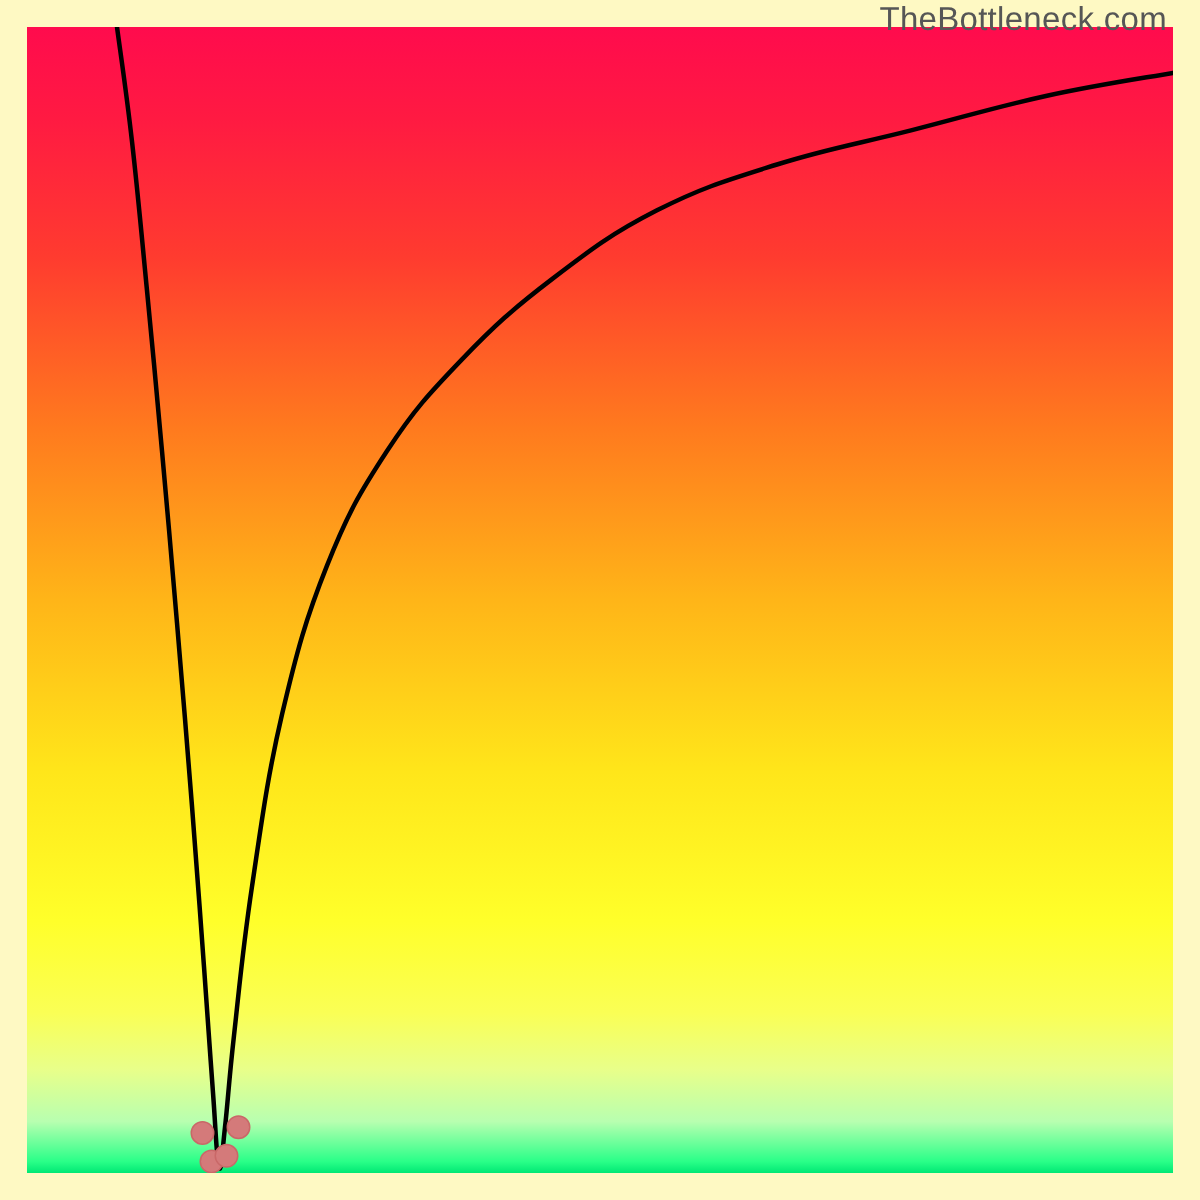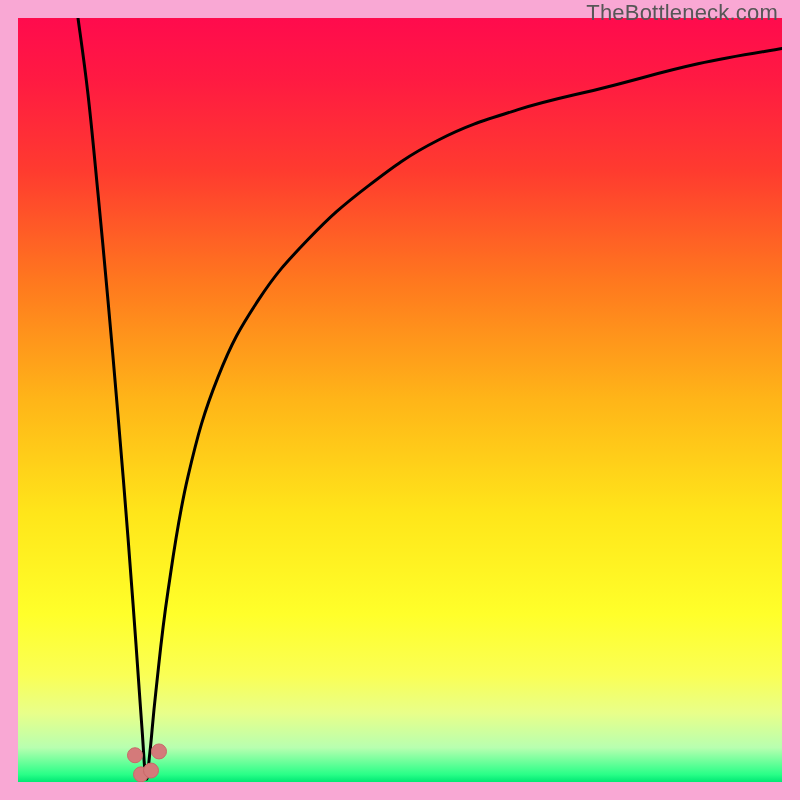--- a/index.html
+++ b/index.html
@@ -1,21 +1,21 @@
 <!DOCTYPE html>
 <html><head>
 <meta charset="utf-8">
 <style>
   * { margin: 0; padding: 0; box-sizing: border-box; }
   html, body { width: 800px; height: 800px; overflow: hidden; background: #000; }
   .frame {
     position: absolute;
     top: 0; left: 0;
     width: 800px; height: 800px;
-    background: #f9a8d4;
+    background: #fef9c3;
     text-decoration: underline;
   }
   .plot {
     position: absolute;
     top: 18px;
     left: 18px;
     width: 764px;
     height: 764px;
     overflow: hidden;
   }

